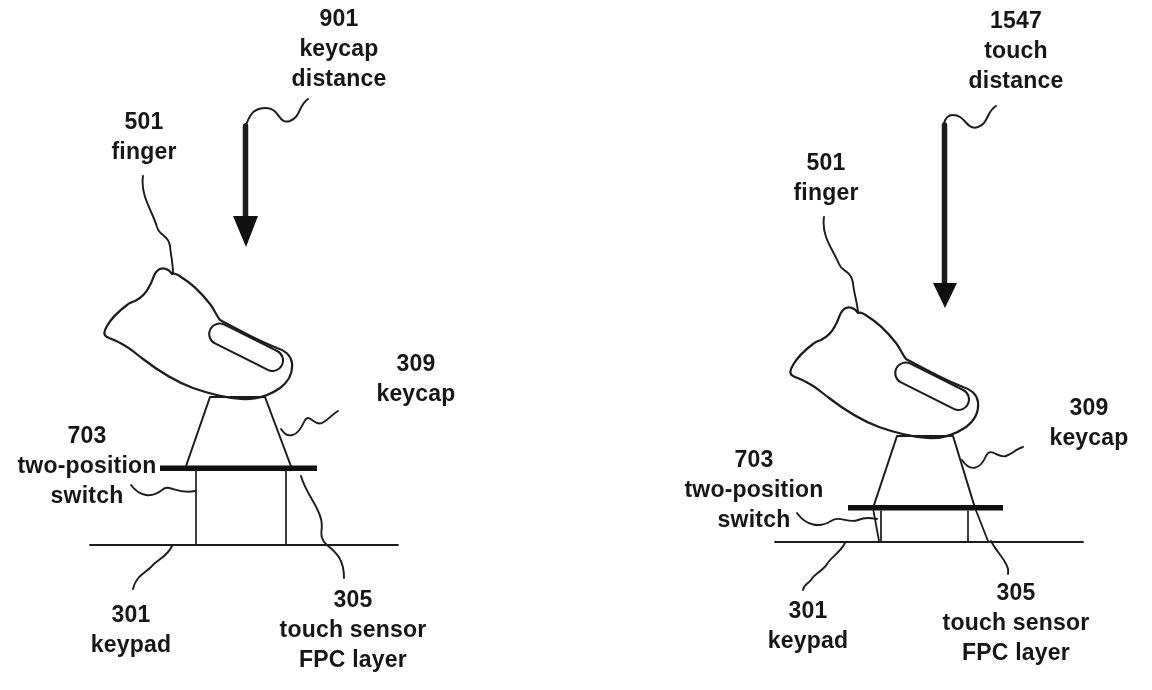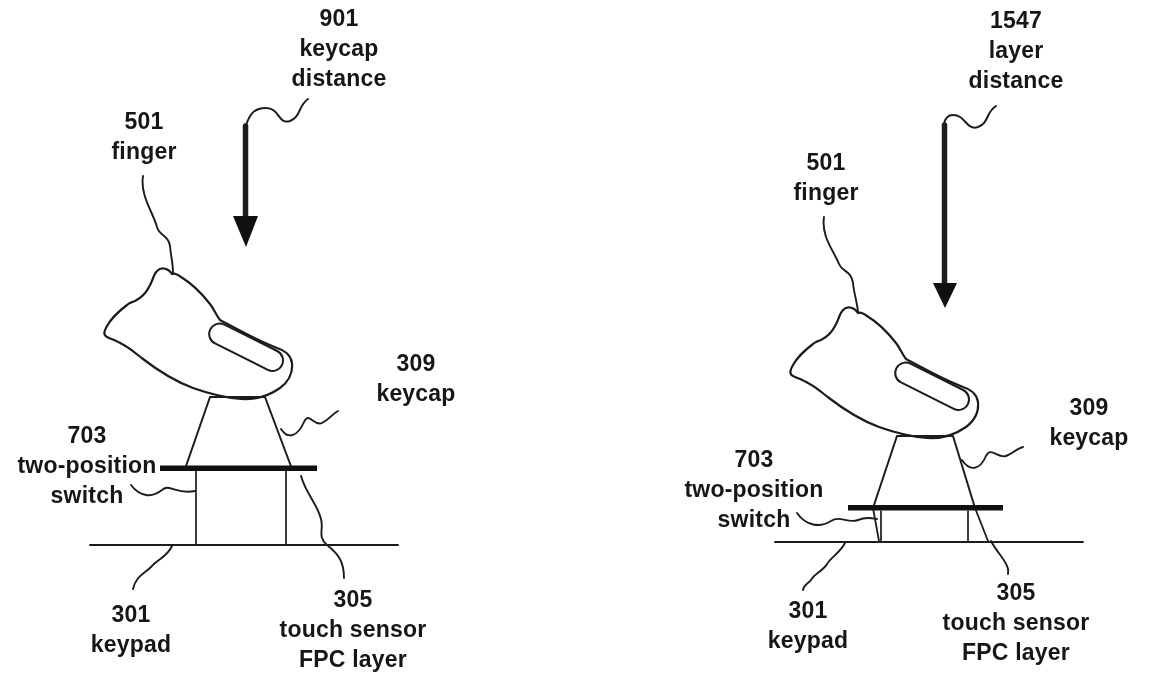--- a/index.html
+++ b/index.html
@@ -154,21 +154,21 @@
   </div>
 
   <div class="label" style="left:353px; top:584px">
     <div>305</div>
     <div>touch sensor</div>
     <div>FPC layer</div>
   </div>
 
   <div class="label" style="left:1016px; top:5px">
     <div>1547</div>
-    <div>layer</div>
+    <div>touch</div>
     <div>distance</div>
   </div>
 
   <div class="label" style="left:826px; top:147px">
     <div>501</div>
     <div>finger</div>
   </div>
 
   <div class="label" style="left:1089px; top:392px">
     <div>309</div>

